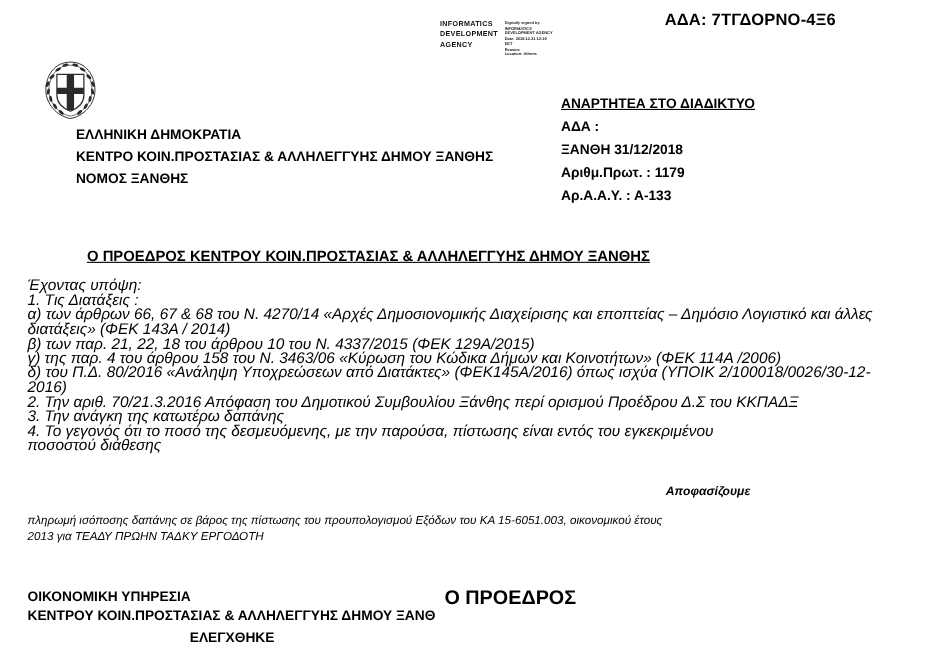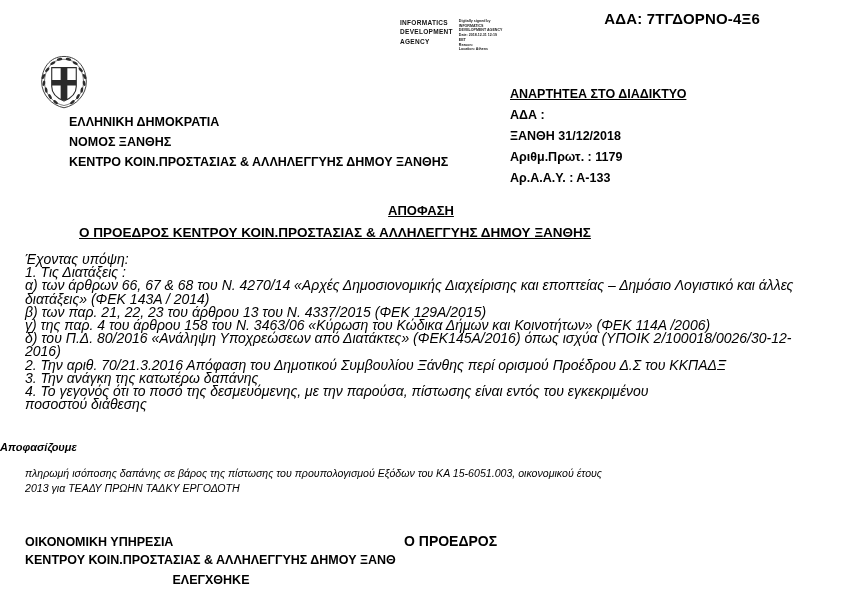--- a/index.html
+++ b/index.html
@@ -133,21 +133,21 @@
   }
   .body-block p {
     margin: 0;
   }
 
   .decide-head {
     position: absolute;
     top: 441px;
     left: 0;
     width: 682px;
-    text-align: left;
+    text-align: right;
     font-size: 11px;
     font-weight: 700;
     font-style: italic;
   }
 
   .decide-body {
     position: absolute;
     top: 466px;
     left: 25px;
     width: 800px;
@@ -170,21 +170,21 @@
   .sig-left .center-ln {
     display: block;
     text-align: center;
     width: 372px;
     margin-top: 2px;
   }
   .sig-right {
     position: absolute;
     top: 533px;
     left: 404px;
-    font-size: 14px;
+    font-size: 18px;
     font-weight: 700;
     white-space: nowrap;
   }
   .sig-right .name {
     position: absolute;
     top: 48px;
     left: 0;
     white-space: nowrap;
     margin-top: 48px;
   }
@@ -242,45 +242,42 @@
         <ellipse cx="58" cy="13" rx="5" ry="2.4" transform="rotate(12 58 13)"></ellipse>
       </g>
 
       <path d="M28 28 L72 28 L72 62 C72 76 60 84 50 88 C40 84 28 76 28 62 Z" fill="#ffffff" stroke="#2b2b2b" stroke-width="2"></path>
       <path d="M44 28 L56 28 L56 50 L72 50 L72 60 L56 60 L56 86 L44 86 L44 60 L28 60 L28 50 L44 50 Z" fill="#2b2b2b"></path>
     </svg>
   </div>
 
   <div class="hdr-left">
     <div>ΕΛΛΗΝΙΚΗ ΔΗΜΟΚΡΑΤΙΑ</div>
+    <div>ΚΕΝΤΡΟ ΚΟΙΝ.ΠΡΟΣΤΑΣΙΑΣ &amp; ΑΛΛΗΛΕΓΓΥΗΣ ΔΗΜΟΥ ΞΑΝΘΗΣ</div>
     <div>ΝΟΜΟΣ ΞΑΝΘΗΣ</div>
-    <div>ΚΕΝΤΡΟ ΚΟΙΝ.ΠΡΟΣΤΑΣΙΑΣ &amp; ΑΛΛΗΛΕΓΓΥΗΣ ΔΗΜΟΥ ΞΑΝΘΗΣ</div>
   </div>
 
   <div class="hdr-right">
     <div class="u">ΑΝΑΡΤΗΤΕΑ ΣΤΟ ΔΙΑΔΙΚΤΥΟ</div>
     <div>ΑΔΑ :</div>
     <div>ΞΑΝΘΗ 31/12/2018</div>
     <div>Αριθμ.Πρωτ. : 1179</div>
     <div>Αρ.Α.Α.Υ. : Α-133</div>
   </div>
 
-  <div class="title-main">
-    <span>ΑΠΟΦΑΣΗ</span>
-  </div>
   <div class="title-sub">
     <span>Ο ΠΡΟΕΔΡΟΣ ΚΕΝΤΡΟΥ ΚΟΙΝ.ΠΡΟΣΤΑΣΙΑΣ &amp; ΑΛΛΗΛΕΓΓΥΗΣ ΔΗΜΟΥ ΞΑΝΘΗΣ</span>
   </div>
 
   <div class="body-block">
     <p>Έχοντας υπόψη:</p>
     <p>1. Τις Διατάξεις :</p>
     <p>α) των άρθρων 66, 67 &amp; 68 του Ν. 4270/14 «Αρχές Δημοσιονομικής Διαχείρισης και εποπτείας – Δημόσιο Λογιστικό και άλλες</p>
     <p>διατάξεις» (ΦΕΚ 143Α / 2014)</p>
-    <p>β) των παρ. 21, 22, 23 του άρθρου 13 του Ν. 4337/2015 (ΦΕΚ 129Α/2015)</p>
+    <p>β) των παρ. 21, 22, 18 του άρθρου 10 του Ν. 4337/2015 (ΦΕΚ 129Α/2015)</p>
     <p>γ) της παρ. 4 του άρθρου 158 του Ν. 3463/06 «Κύρωση του Κώδικα Δήμων και Κοινοτήτων» (ΦΕΚ 114Α /2006)</p>
     <p>δ) του Π.Δ. 80/2016 «Ανάληψη Υποχρεώσεων από Διατάκτες» (ΦΕΚ145Α/2016) όπως ισχύα (ΥΠΟΙΚ 2/100018/0026/30-12-</p>
     <p>2016)</p>
     <p>2. Την αριθ. 70/21.3.2016 Απόφαση του Δημοτικού Συμβουλίου Ξάνθης περί ορισμού Προέδρου Δ.Σ του ΚΚΠΑΔΞ</p>
     <p>3. Την ανάγκη της κατωτέρω δαπάνης</p>
     <p>4. Το γεγονός ότι το ποσό της δεσμευόμενης, με την παρούσα, πίστωσης είναι εντός του εγκεκριμένου</p>
     <p>ποσοστού διάθεσης</p>
   </div>
 
   <div class="decide-head">Αποφασίζουμε</div>

